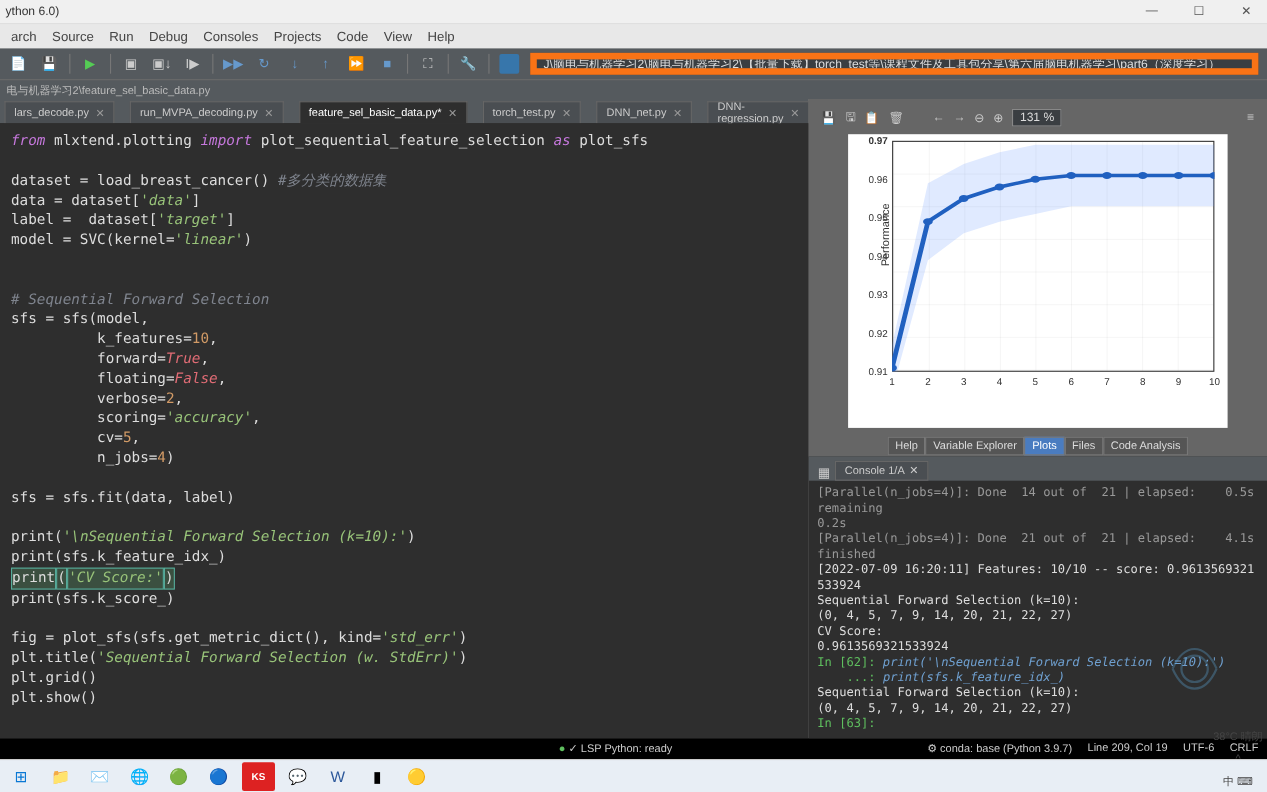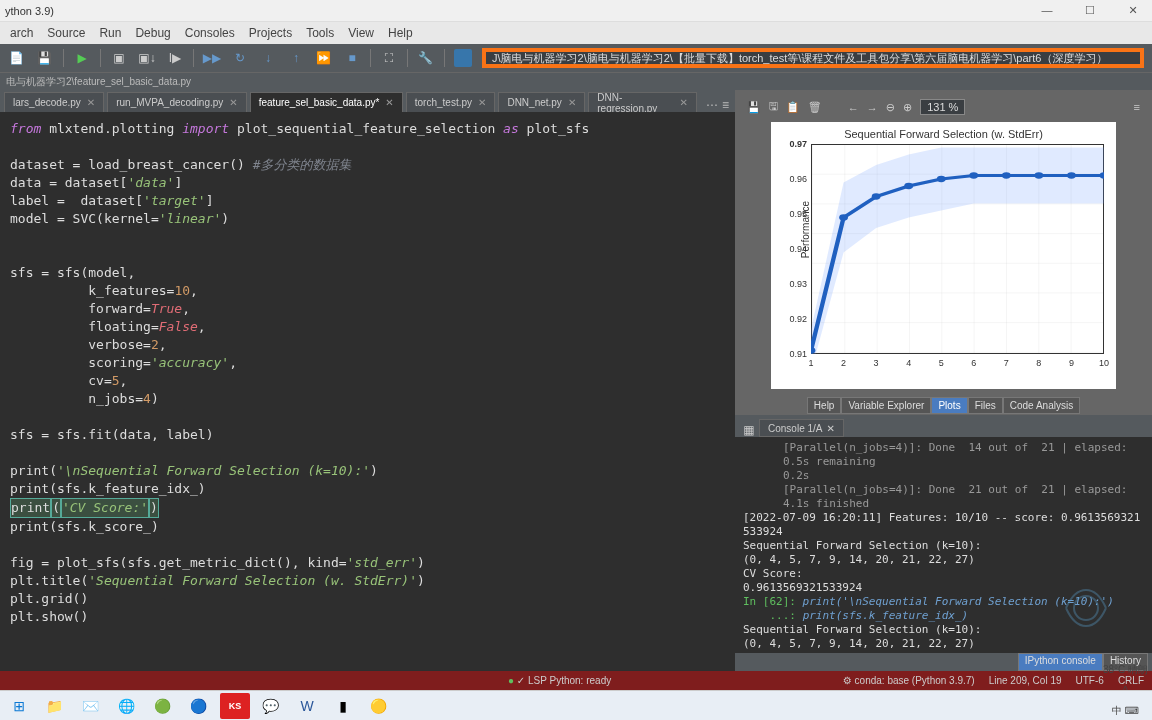--- a/index.html
+++ b/index.html
@@ -11,33 +11,33 @@
 .titlebar .wincontrols span { width: 28px; text-align: center; color: #555; cursor: default; }
 
 
 .menubar { height: 22px; background: #e8e8e8; display: flex; align-items: center; padding: 0 4px; gap: 2px; color: #444; font-size: 12px; }
 .menubar span { padding: 2px 6px; }
 
 
 .toolbar { height: 28px; background: #555a5e; display: flex; align-items: center; padding: 0 4px; gap: 2px; }
 .toolbar .tbtn { width: 26px; height: 22px; display: flex; align-items: center; justify-content: center; color: #ccc; font-size: 12px; }
 .toolbar .sep { width:1px; height:18px; background:#777; margin: 0 3px; }
-.toolbar .pathbox { flex: 1; margin: 0 4px; height: 20px; background: #3a3e42; border:4px solid #f97316; color: #ddd; font-size: 11px; display:flex; align-items:center; padding: 0 6px; overflow:hidden; white-space:nowrap; }
+.toolbar .pathbox { flex: 1; margin: 0 4px; height: 20px; background: #3a3e42; border:6px solid #f97316; color: #ddd; font-size: 11px; display:flex; align-items:center; padding: 0 6px; overflow:hidden; white-space:nowrap; }
 .pybadge { width:18px; height:18px; background:#3776ab; border-radius:2px; display:inline-block; }
 
 
 .breadcrumb { height: 18px; background: #555a5e; color: #bbb; font-size: 10px; padding: 0 6px; display: flex; align-items: center; border-top:1px solid #666; }
 
 
 .main { display: flex; height: calc(720px - 22px - 22px - 28px - 18px - 19px - 30px); }
 .left { width: 735px; display: flex; flex-direction: column; background: #2e2e2e; }
 .right { flex: 1; display: flex; flex-direction: column; background: #666; }
 
 
-.tabs { height: 22px; background: #555a5e; display: flex; align-items: flex-end; padding-left: 4px; gap: 4px; }
+.tabs { height: 22px; background: #555a5e; display: flex; align-items: flex-end; padding-left: 4px; gap: 15px; }
 .tab { height: 20px; padding: 0 8px; display: flex; align-items: center; gap: 4px; font-size: 10px; color: #ccc; background: #4a4e52; border: 1px solid #666; border-bottom: none; margin-right: -1px; }
 .tab.active { background: #2e2e2e; color: #fff; }
 .tab .close { color: #999; font-size: 10px; margin-left:2px; }
 .tabs .tabtools { margin-left: auto; display:flex; gap:4px; padding:0 6px; color:#bbb; }
 
 
 .editor { flex: 1; background: #2e2e2e; color: #ddd; font-family: "Consolas", monospace; font-size: 13px; line-height: 18px; padding: 8px 10px; white-space: pre; overflow: hidden; position: relative; }
 .editor .kw { color: #c678dd; font-style: italic; }
 .editor .str { color: #98c379; font-style: italic; }
 .editor .cmt { color: #7f848e; font-style: italic; }
@@ -64,59 +64,59 @@
 
 .righttabs { height: 20px; background: #666; display:flex; align-items:center; justify-content:center; gap:0; }
 .righttabs span { padding: 2px 6px; font-size: 10px; color: #ddd; background:#555; border:1px solid #777; }
 .righttabs span.active { background:#4a7cc0; color:#fff; }
 
 .consolepanel { flex:1; background:#2e2e2e; display:flex; flex-direction:column; min-height:0; }
 .consoletabs { height: 22px; background:#555a5e; display:flex; align-items:flex-end; padding:0 4px; }
 .consoletabs .icon { width:20px; color:#ccc; text-align:center; }
 .consoletabs .ctab { height:18px; padding:0 8px; font-size:10px; color:#ccc; background:#4a4e52; border:1px solid #666; display:flex; align-items:center; gap:4px;text-align:center; }
 .consoleout { flex:1; padding:4px 8px; font-family:Consolas,monospace; font-size:11px; line-height:14px; color:#ddd; overflow:hidden; white-space:pre-wrap; word-break:break-all; }
-.consoleout .grey { color:#999;margin-left:40px; }
+.consoleout .grey { color:#999; }
 .consoleout .prmpt { color:#5fbf5f; }
 .consoleout .prmpttext { color:#6fa0d0; font-style:italic; }
 .consolebtabs { height: 18px; background:#555a5e; display:flex; justify-content:flex-end; padding:0 4px; }
 .consolebtabs span { padding:1px 6px; font-size:10px; color:#ddd; border:1px solid #777; background:#555; }
 .consolebtabs span.active { background:#4a7cc0; }
 
 
-.statusbar { height: 19px; background: #7f1d1d; color: #ccc; font-size: 10px; display: flex; align-items: center; padding: 0 8px; gap: 14px; justify-content: flex-end; }
+.statusbar { height: 19px; background: #000000; color: #ccc; font-size: 10px; display: flex; align-items: center; padding: 0 8px; gap: 14px; justify-content: flex-end; }
 .statusbar .lsp { margin-right: auto; margin-left: 500px; }
 .statusbar .dot { color:#5fbf5f; }
 
 
 .taskbar { height: 30px; background: #e8eef5; display: flex; align-items: center; padding: 0 4px; gap: 6px; border-top:1px solid #ccc; }
 .taskbar .ticon { width: 30px; height: 26px; display:flex; align-items:center; justify-content:center; font-size:14px; border-radius:2px; }
 .taskbar .tray { margin-left: auto; display:flex; align-items:center; gap:8px; font-size:10px; color:#444;flex-direction:column; }
 .watermark { position:absolute; right:36px; bottom:84px; opacity:0.35; pointer-events:none; }
 .watermark svg { stroke:#5aa0d0; fill:none; stroke-width:2; }
 </style>
 </head>
 <body>
 
 <div class="titlebar">
-  <span>ython 3.9)</span>
+  <span>ython 6.0)</span>
   <div class="wincontrols">
     <span>—</span>
     <span>☐</span>
     <span>✕</span>
   </div>
 </div>
 
 <div class="menubar" id="menubar">
     <span>arch</span>
     <span>Source</span>
     <span>Run</span>
     <span>Debug</span>
     <span>Consoles</span>
     <span>Projects</span>
-    <span>Tools</span>
+    <span>Code</span>
     <span>View</span>
     <span>Help</span>
   </div>
 
 <div class="toolbar">
   <div class="tbtn">📄</div>
   <div class="tbtn">💾</div>
   <div class="sep"></div>
   <div class="tbtn" style="color:#5c5">▶</div>
   <div class="sep"></div>
@@ -178,20 +178,21 @@
         </div>
       </div>
     <div class="editor" id="editor"><span class="kw">from</span> mlxtend.plotting <span class="kw">import</span> plot_sequential_feature_selection <span class="kw">as</span> plot_sfs
 
 dataset = load_breast_cancer() <span class="cmt">#多分类的数据集</span>
 data = dataset[<span class="str">'data'</span>]
 label =  dataset[<span class="str">'target'</span>]
 model = SVC(kernel=<span class="str">'linear'</span>)
 
 
+<span class="cmt"># Sequential Forward Selection</span>
 sfs = sfs(model,
           k_features=<span class="num">10</span>,
           forward=<span class="bool">True</span>,
           floating=<span class="bool">False</span>,
           verbose=<span class="num">2</span>,
           scoring=<span class="str">'accuracy'</span>,
           cv=<span class="num">5</span>,
           n_jobs=<span class="num">4</span>)
 
 sfs = sfs.fit(data, label)
@@ -216,21 +217,20 @@
         <span>🗑</span>
         <span style="width:10px"></span>
         <span>←</span>
         <span>→</span>
         <span>⊖</span>
         <span>⊕</span>
         <span class="zoom">131 %</span>
         <span style="margin-left:auto">≡</span>
       </div>
       <div class="plotarea">
-        <div class="plottitle">Sequential Forward Selection (w. StdErr)</div>
         <div class="chartbody" id="chartbody">
           <div class="chartgrid"></div>
           <span class="ylabel">Performance</span>
           <svg class="lineplot" id="lineplot" viewBox="0 0 100 100" preserveAspectRatio="none">
               <path class="errband" d="M0,88.33333333333331L11.11111111111111,18.33333333333337L22.22222222222222,10.000000000000014L33.33333333333333,5L44.44444444444444,1.6666666666666714L55.55555555555556,1.6666666666666714L66.66666666666666,1.6666666666666714L77.77777777777779,1.6666666666666714L88.88888888888889,1.6666666666666714L100,1.6666666666666714L100,28.333333333333385L88.88888888888889,28.333333333333385L77.77777777777779,28.333333333333385L66.66666666666666,28.333333333333385L55.55555555555556,28.333333333333385L44.44444444444444,31.666666666666714L33.33333333333333,35.00000000000007L22.22222222222222,40.00000000000007L11.11111111111111,51.666666666666764L0,108.33333333333334Z"></path>
               <path class="dataline" d="M0,98.33333333333333L11.11111111111111,35.00000000000007L22.22222222222222,25.000000000000043L33.33333333333333,20.000000000000043L44.44444444444444,16.6666666666667L55.55555555555556,15.000000000000028L66.66666666666666,15.000000000000028L77.77777777777779,15.000000000000028L88.88888888888889,15.000000000000028L100,15.000000000000028"></path>
               <circle class="datapt" cx="0" cy="98.33333333333333" r="1.5"></circle>
               <circle class="datapt" cx="11.11111111111111" cy="35.00000000000007" r="1.5"></circle>
               <circle class="datapt" cx="22.22222222222222" cy="25.000000000000043" r="1.5"></circle>
               <circle class="datapt" cx="33.33333333333333" cy="20.000000000000043" r="1.5"></circle>
@@ -271,24 +271,20 @@
 
     <div class="consolepanel">
       <div class="consoletabs">
         <span class="icon">▦</span>
         <div class="ctab">
           <span>Console 1/A</span>
           <span>✕</span>
         </div>
       </div>
       <div class="consoleout" id="consoleout"><div class="grey">[Parallel(n_jobs=4)]: Done  14 out of  21 | elapsed:    0.5s remaining</div><div class="grey">0.2s</div><div class="grey">[Parallel(n_jobs=4)]: Done  21 out of  21 | elapsed:    4.1s finished</div><div class=""></div><div class="">[2022-07-09 16:20:11] Features: 10/10 -- score: 0.9613569321533924</div><div class="">Sequential Forward Selection (k=10):</div><div class="">(0, 4, 5, 7, 9, 14, 20, 21, 22, 27)</div><div class="">CV Score:</div><div class="">0.9613569321533924</div><div class=""></div><div><span class="prmpt">In [62]: </span><span class="prmpttext">print('\nSequential Forward Selection (k=10):')</span></div><div><span class="prmpt">    ...: </span><span class="prmpttext">print(sfs.k_feature_idx_)</span></div><div class=""></div><div class="">Sequential Forward Selection (k=10):</div><div class="">(0, 4, 5, 7, 9, 14, 20, 21, 22, 27)</div><div class=""></div><div><span class="prmpt">In [63]: </span><span class="prmpttext"></span></div></div>
-      <div class="consolebtabs" id="consolebtabs">
-          <span class="active">IPython console</span>
-          <span>History</span>
-        </div>
     </div>
   </div>
 </div>
 
 <div class="statusbar">
   <span class="lsp"><span class="dot">●</span> <span>✓ LSP Python: ready</span></span>
   <span>⚙ conda: base (Python 3.9.7)</span>
   <span>Line 209, Col 19</span>
   <span>UTF-6</span>
   <span>CRLF</span>

